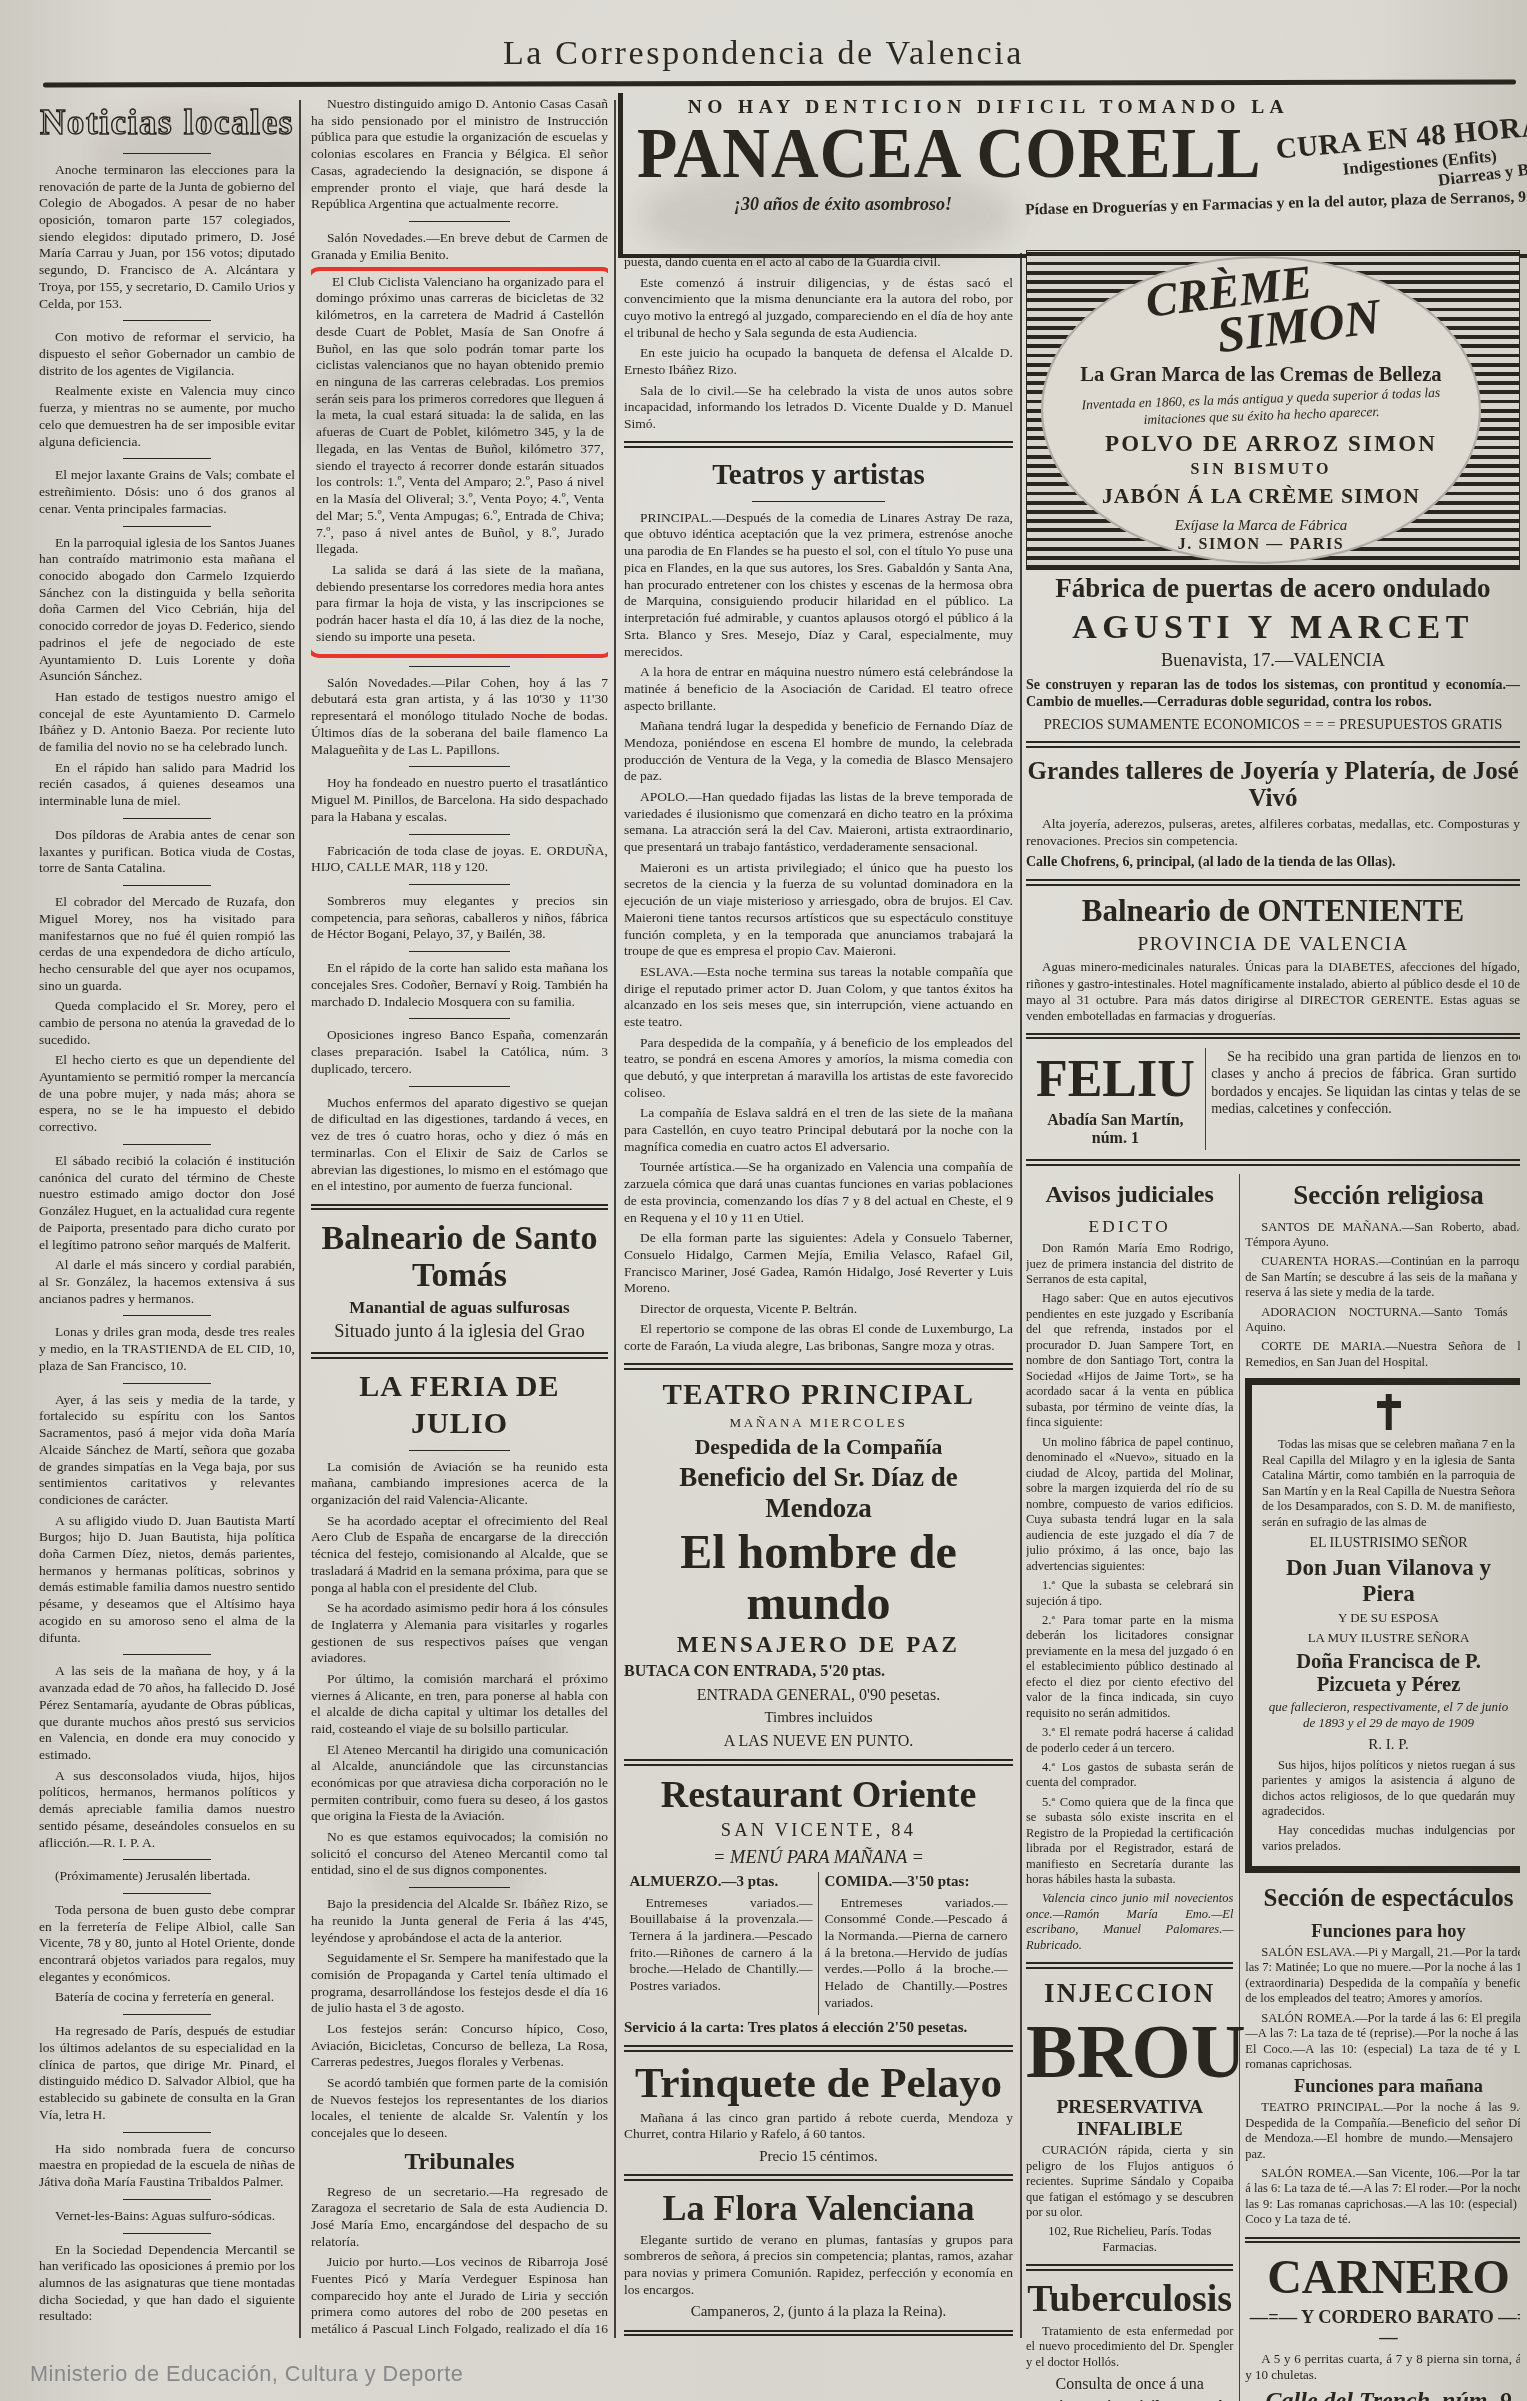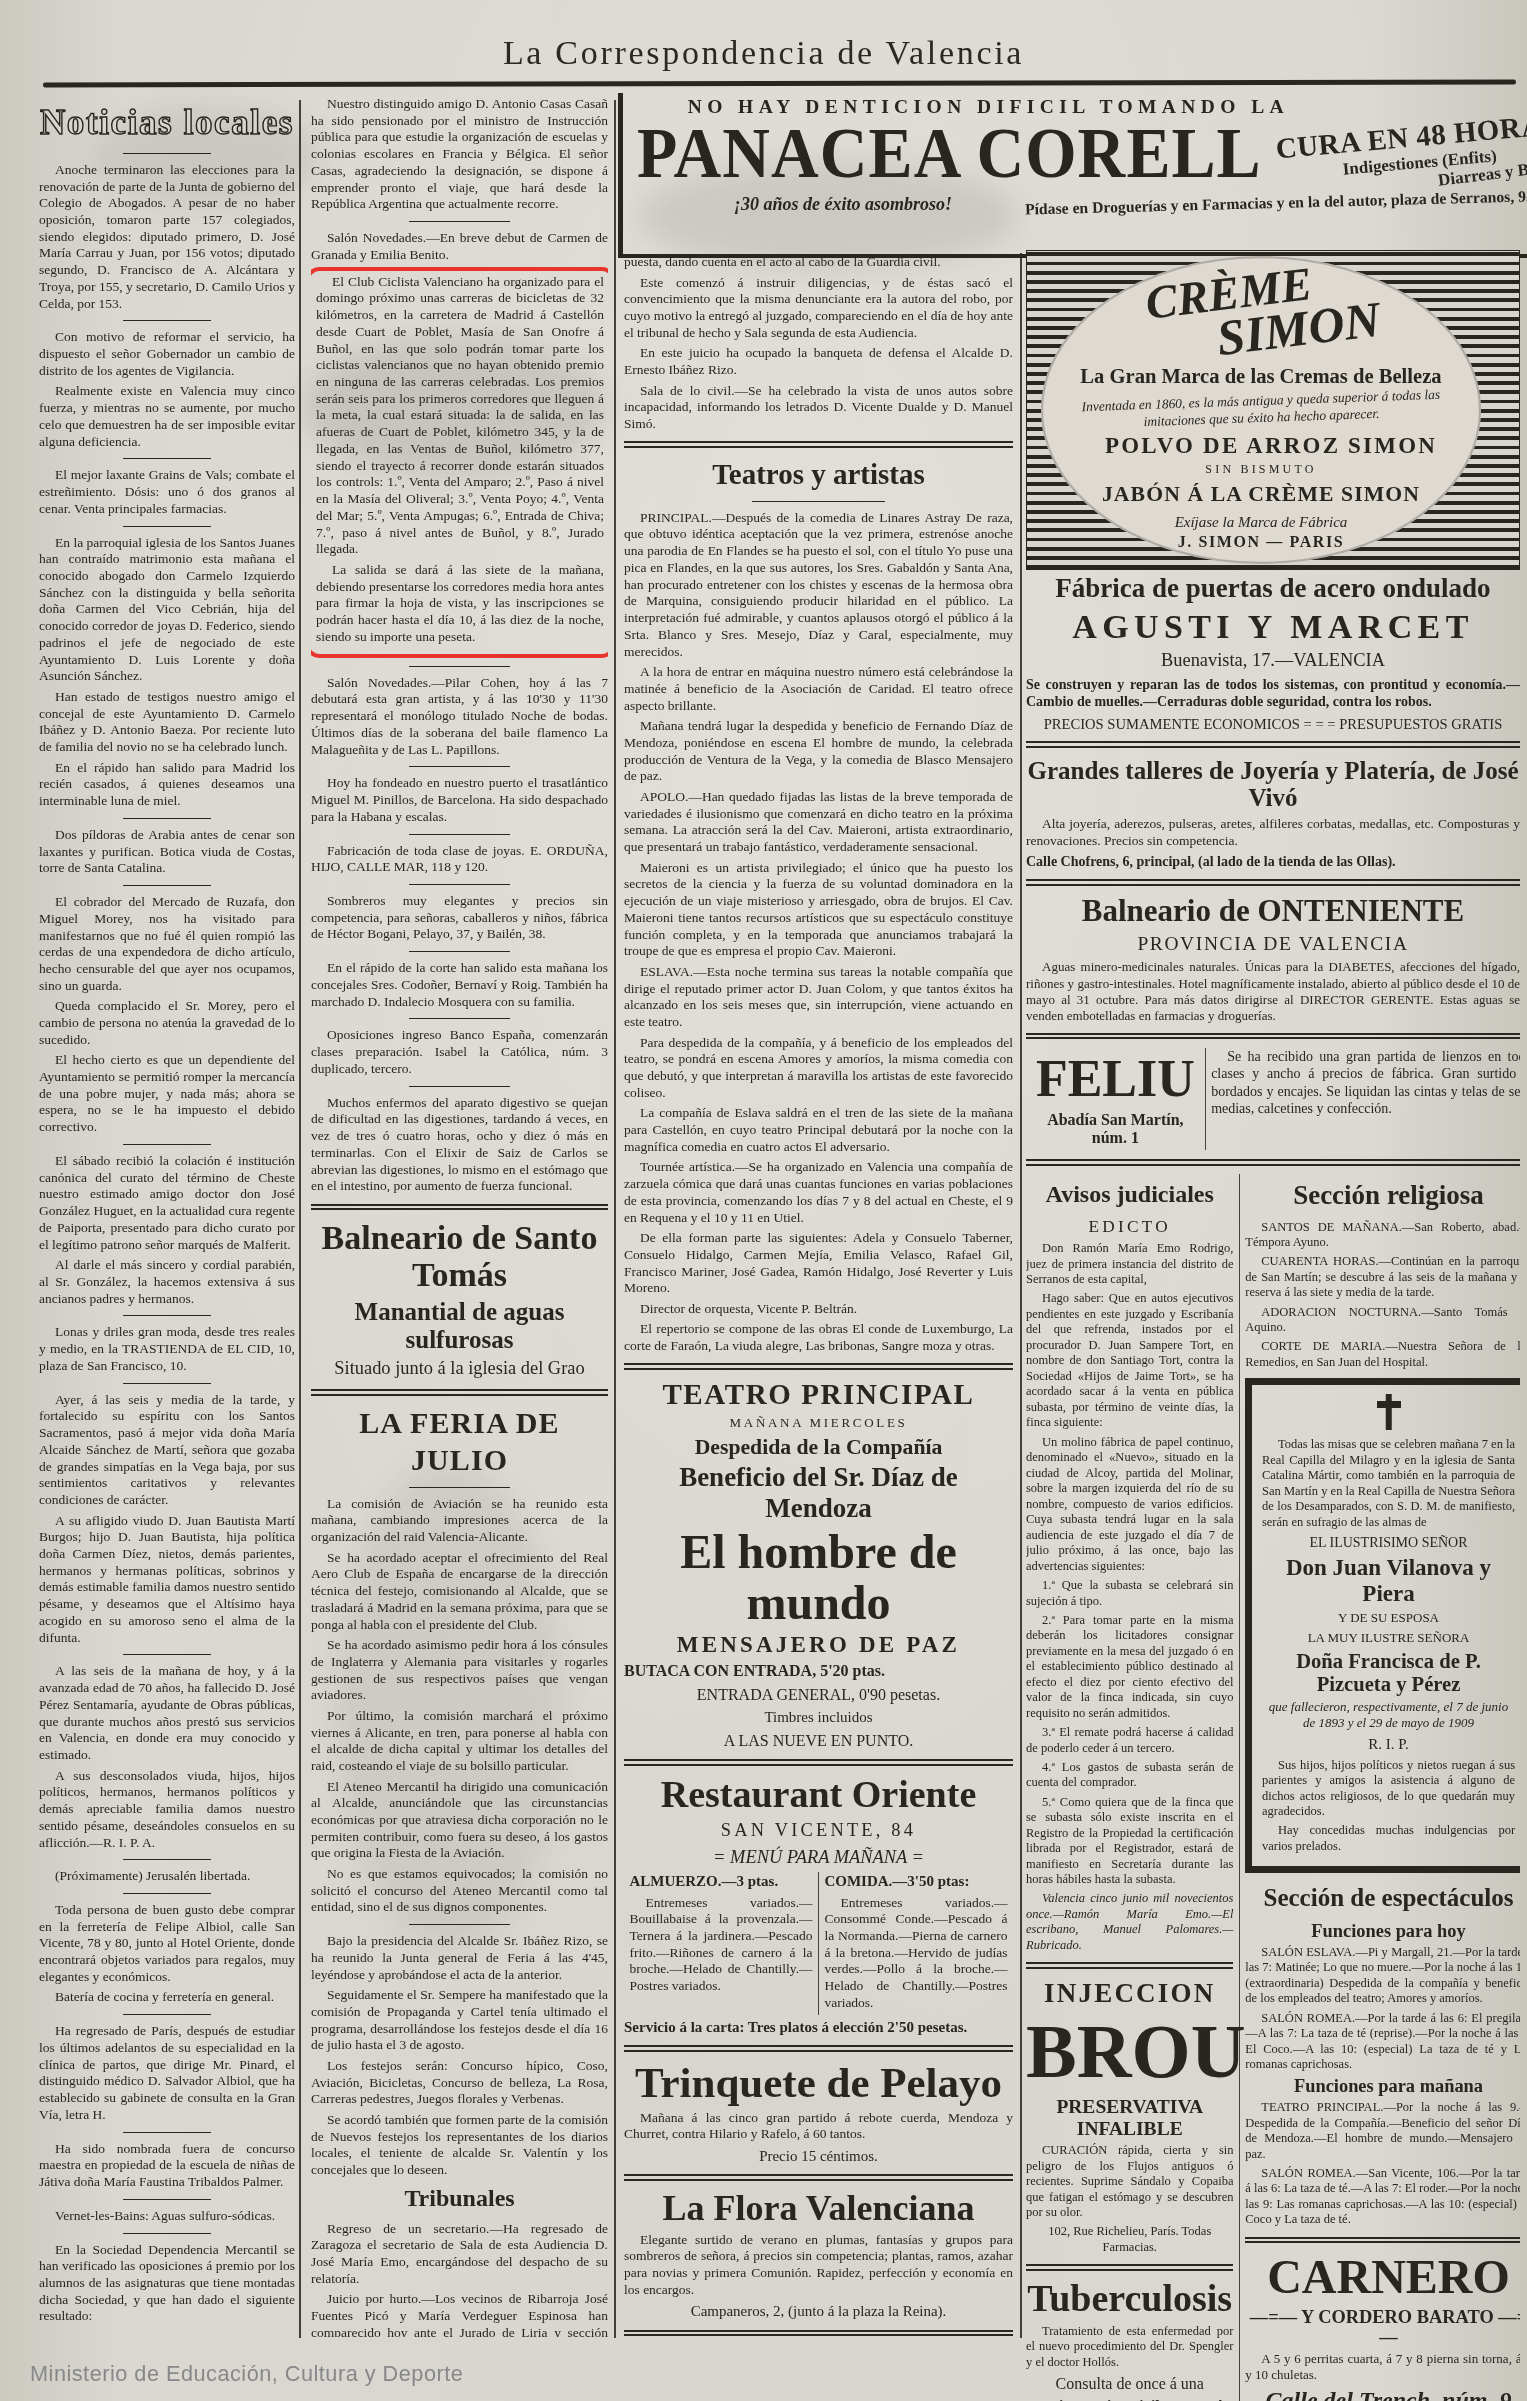--- a/index.html
+++ b/index.html
@@ -76,21 +76,21 @@
   .creme{position:relative;height:318px;margin:0 0 3.2px;border:1.6px solid #29251f;
     background:repeating-linear-gradient(0deg,#29251f 0 3.8px,#d8d5ce 3.8px 9.2px);}
   .creme-oval{position:absolute;left:14px;top:5.4px;right:38px;bottom:5.4px;background:#dedad2;
     border-radius:50%;display:flex;flex-direction:column;align-items:center;justify-content:center;
     text-align:center;box-shadow:0 0 0 2.2px rgba(41,37,31,.25) inset;}
   .cr-n1{font-size:47px;font-weight:bold;font-style:italic;line-height:.9;transform:rotate(-7deg) translateX(-32px);}
   .cr-n2{font-size:50px;font-weight:bold;font-style:italic;line-height:.9;transform:rotate(-7deg) translateX(38px);margin-bottom:8.7px;}
   .cr-l1{font-size:20.6px;font-weight:bold;margin-bottom:3.2px;}
   .cr-l2{font-size:13.5px;font-style:italic;width:86%;margin-bottom:5.4px;transform:rotate(-2deg);}
   .cr-l3{font-size:23px;font-weight:bold;letter-spacing:2.2px;margin-left:20px;}
-  .cr-l4{font-size:12px;font-weight:normal;letter-spacing:3.2px;margin:1.1px 0 4.3px;text-align:center;}
+  .cr-l4{font-size:16px;font-weight:bold;letter-spacing:3.2px;margin:1.1px 0 4.3px;text-align:center;}
   .cr-l5{font-size:21.7px;font-weight:bold;letter-spacing:1.1px;margin-bottom:5.4px;}
   .cr-l6{font-size:15px;font-style:italic;}
   .cr-l7{font-size:16px;font-weight:bold;letter-spacing:1.6px;}
 
   .watermark{position:absolute;left:30px;top:2361px;font-family:"Liberation Sans",sans-serif;
     font-size:21.7px;color:#87888a;letter-spacing:0.5px;}
 </style>
 </head>
 <body>
 
@@ -184,21 +184,21 @@
       <hr class="t-sep">
       <div class="t-p">Sombreros muy elegantes y precios sin competencia, para señoras, caballeros y niños, fábrica de Héctor Bogani, Pelayo, 37, y Bailén, 38.</div>
       <hr class="t-sep">
       <div class="t-p">En el rápido de la corte han salido esta mañana los concejales Sres. Codoñer, Bernaví y Roig. También ha marchado D. Indalecio Mosquera con su familia.</div>
       <hr class="t-sep">
       <div class="t-p">Oposiciones ingreso Banco España, comenzarán clases preparación. Isabel la Católica, núm. 3 duplicado, tercero.</div>
       <hr class="t-sep">
       <div class="t-p">Muchos enfermos del aparato digestivo se quejan de dificultad en las digestiones, tardando á veces, en vez de tres ó cuatro horas, ocho y diez ó más en terminarlas. Con el Elixir de Saiz de Carlos se abrevian las digestiones, lo mismo en el estómago que en el intestino, por aumento de fuerza funcional.</div>
       <hr class="t-hr">
       <div class="t-t2" style="font-size: 34px;">Balneario de Santo Tomás</div>
-      <div class="t-t3" style="font-size: 25px;">Manantial de aguas sulfurosas</div>
+      <div class="t-t3" style="font-size: 17px;">Manantial de aguas sulfurosas</div>
       <div class="t-pc" style="font-size: 18.4px;">Situado junto á la iglesia del Grao</div>
       <hr class="t-hr">
       <div class="t-h2" style="font-size: 30px; letter-spacing: 1.1px;">LA FERIA DE JULIO</div>
       <hr class="t-sep">
       <div class="t-p">La comisión de Aviación se ha reunido esta mañana, cambiando impresiones acerca de la organización del raid Valencia-Alicante.</div>
       <div class="t-p">Se ha acordado aceptar el ofrecimiento del Real Aero Club de España de encargarse de la dirección técnica del festejo, comisionando al Alcalde, que se trasladará á Madrid en la semana próxima, para que se ponga al habla con el presidente del Club.</div>
       <div class="t-p">Se ha acordado asimismo pedir hora á los cónsules de Inglaterra y Alemania para visitarles y rogarles gestionen de sus respectivos países que vengan aviadores.</div>
       <div class="t-p">Por último, la comisión marchará el próximo viernes á Alicante, en tren, para ponerse al habla con el alcalde de dicha capital y ultimar los detalles del raid, costeando el viaje de su bolsillo particular.</div>
       <div class="t-p">El Ateneo Mercantil ha dirigido una comunicación al Alcalde, anunciándole que las circunstancias económicas por que atraviesa dicha corporación no le permiten contribuir, como fuera su deseo, á los gastos que origina la Fiesta de la Aviación.</div>
       <div class="t-p">No es que estamos equivocados; la comisión no solicitó el concurso del Ateneo Mercantil como tal entidad, sino el de sus dignos componentes.</div>

